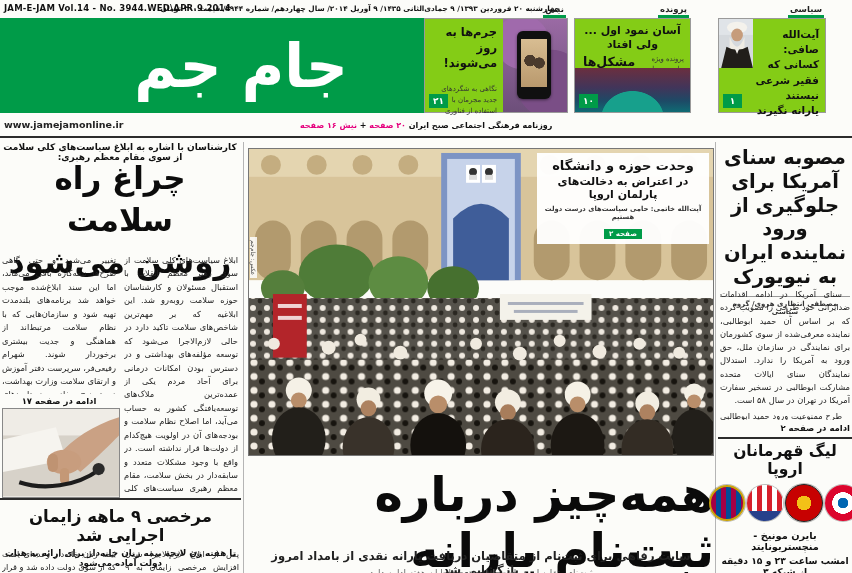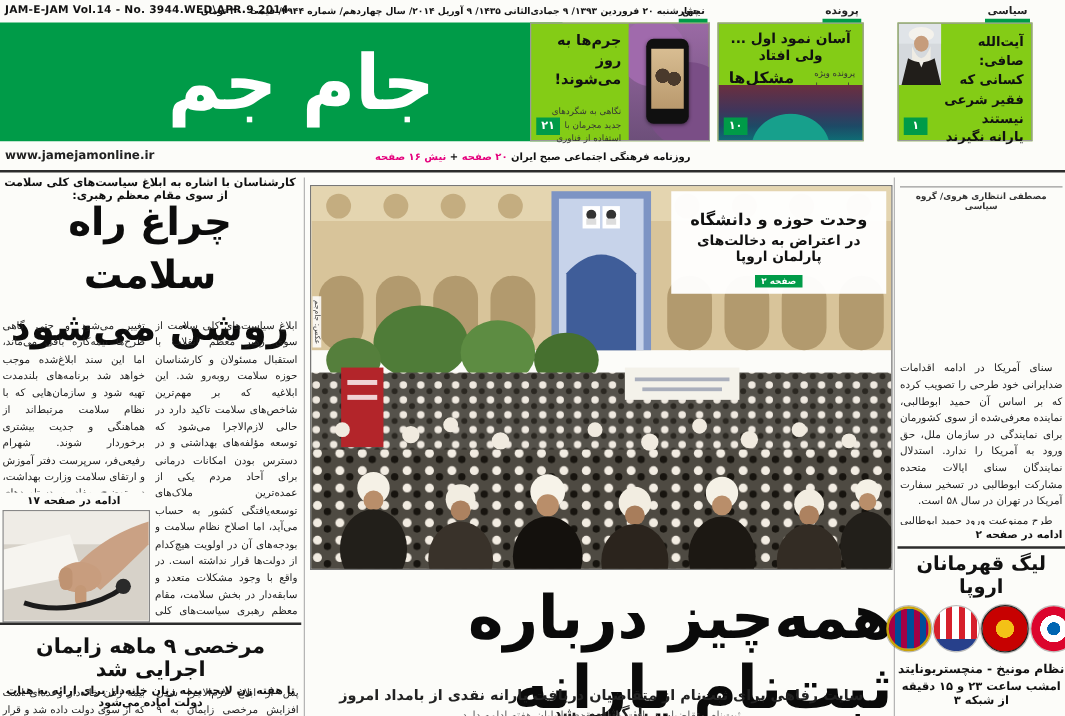--- a/index.html
+++ b/index.html
@@ -75,21 +75,21 @@
   .m-head{text-align:center;font-size:16.5px;font-weight:bold;padding-top:3px;}
   .m-deck{text-align:center;font-size:8.8px;font-weight:bold;margin-top:3px;}
   .m-cols{position:absolute;top:44px;left:0;right:0;bottom:0;}
   .m-col{position:absolute;top:0;width:114px;font-size:8.3px;line-height:1.6;text-align:justify;color:#222;overflow:hidden;height:30px;}
   .m-c1{right:2px;} .m-c2{left:2px;}
 
   
   .photo-wrap{left:248px;top:148px;width:466px;height:308px;border:1px solid #777;box-sizing:border-box;}
   .photo-wrap svg{display:block;width:100%;height:100%;}
   .overlay-box{position:absolute;top:4px;right:4px;width:172px;background:rgba(255,255,255,.96);
-               text-align:center;padding:16px 4px 4px 4px;box-sizing:border-box;}
+               text-align:center;padding:5px 4px 4px 4px;box-sizing:border-box;}
   .ov-l1{font-size:13px;font-weight:bold;}
   .ov-l2{font-size:11px;font-weight:bold;margin-top:2px;}
   .ov-sub{font-size:6.8px;font-weight:bold;color:#333;margin-top:4px;}
   .ov-badge{display:inline-block;margin-top:3px;font-size:7px;font-weight:bold;color:#fff;background:var(--green);padding:1px 5px;}
   .credit{position:absolute;left:1px;top:88px;writing-mode:vertical-rl;font-size:6px;color:#444;
           background:rgba(255,255,255,.85);padding:3px 0;}
 
   .subsidy-head{left:248px;top:466px;width:466px;text-align:right;font-size:48px;font-weight:bold;color:#0a0a0a;}
   .subsidy-deck{left:248px;top:549px;width:466px;text-align:center;font-size:11.5px;font-weight:bold;color:#222;}
   .subsidy-deck2{left:248px;top:568px;width:466px;text-align:center;font-size:9px;color:#666;}
@@ -306,44 +306,52 @@
           <circle cx="312" cy="193" r="6"></circle>
         <circle cx="352" cy="204" r="7"></circle>
           <circle cx="392" cy="196" r="6"></circle>
           <circle cx="432" cy="205" r="6"></circle>
         <circle cx="25" cy="196" r="6"></circle>
       </g>
     </svg>
     <div class="overlay-box">
       <div class="ov-l1">وحدت حوزه و دانشگاه</div>
       <div class="ov-l2">در اعتراض به دخالت‌های پارلمان اروپا</div>
+      <div class="ov-sub">آیت‌الله خاتمی: حامی سیاست‌های درست دولت هستیم</div>
       <div class="ov-badge">صفحه ۲</div>
     </div>
     <div class="credit">عکس: جام‌جم</div>
   </div>
 
   <div class="abs subsidy-head">همه‌چیز درباره ثبت‌نام یارانه</div>
   <div class="abs subsidy-deck">سایت رفاهی برای ثبت‌نام از متقاضیان دریافت یارانه نقدی از بامداد امروز بازگشایی شد</div>
   <div class="abs subsidy-deck2">ثبت‌نام متقاضیان دریافت یارانه نقدی تا پایان هفته ادامه دارد</div>
 
   <div class="abs senate">
+    <div class="s-head">
+      <div>مصوبه سنای</div>
+      <div>آمریکا برای</div>
+      <div>جلوگیری از ورود</div>
+      <div>نماینده ایران</div>
+      <div>به نیویورک</div>
+    </div>
     <div class="s-byline">مصطفی انتظاری هروی/ گروه سیاسی</div>
     <div class="s-body">
       <p>سنای آمریکا در ادامه اقدامات ضدایرانی خود طرحی را تصویب کرده که بر اساس آن حمید ابوطالبی، نماینده معرفی‌شده از سوی کشورمان برای نمایندگی در سازمان ملل، حق ورود به آمریکا را ندارد. استدلال نمایندگان سنای ایالات متحده مشارکت ابوطالبی در تسخیر سفارت آمریکا در تهران در سال ۵۸ است.</p>
       <p>طرح ممنوعیت ورود حمید ابوطالبی توسط سناتور جمهوری‌خواه تد کروز تهیه شده بود که با رأی‌گیری شفاهی به تصویب اکثریت اعضای سنا رسید. این سناتور روز دوشنبه در سخنان خود در مجلس سنا انتخاب ابوطالبی را توهینی عمدی و آشکار به آمریکا توصیف کرده بود.</p>
     </div>
     <div class="s-more">ادامه در صفحه ۲</div>
   </div>
   <div class="abs s-divider"></div>
 
   <div class="abs sports">
     <div class="sp-title">لیگ قهرمانان اروپا</div>
     <div class="sp-logos">
       <div class="club barca"></div>
       <div class="club atletico"></div>
       <div class="club manutd"></div>
       <div class="club bayern"></div>
     </div>
-    <div class="sp-l1">نظام مونیخ - منچستریونایتد</div>
+    <div class="sp-l1">بایرن مونیخ - منچستریونایتد</div>
     <div class="sp-l2">امشب ساعت ۲۳ و ۱۵ دقیقه از شبکه ۳</div>
   </div>
 
 </div>
 
 </body></html>

